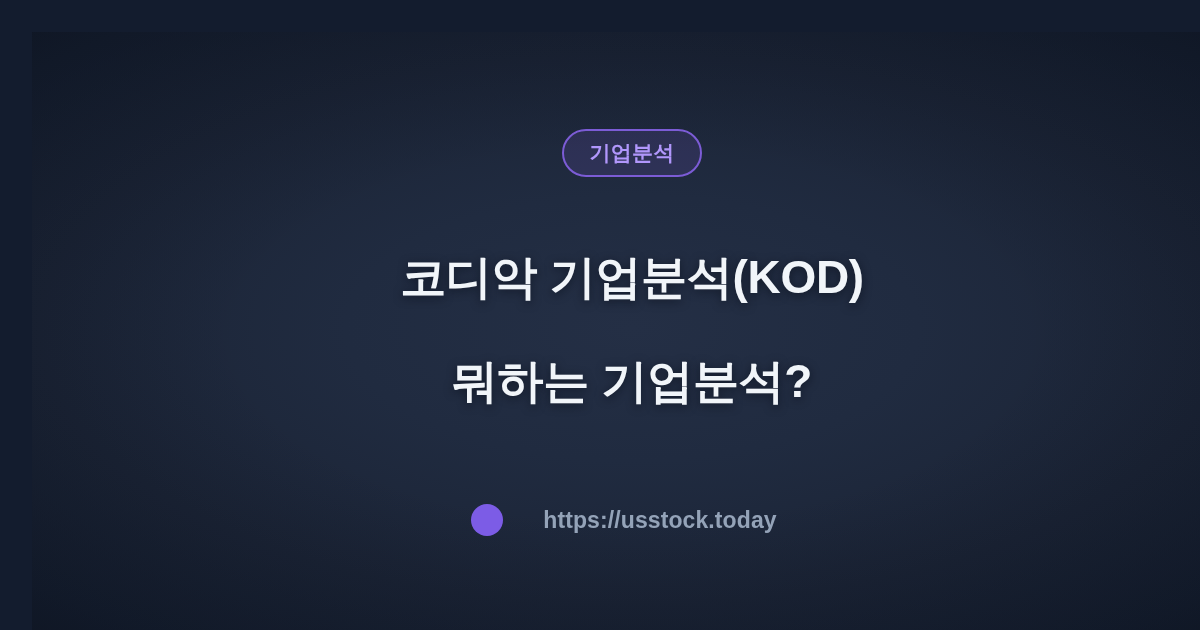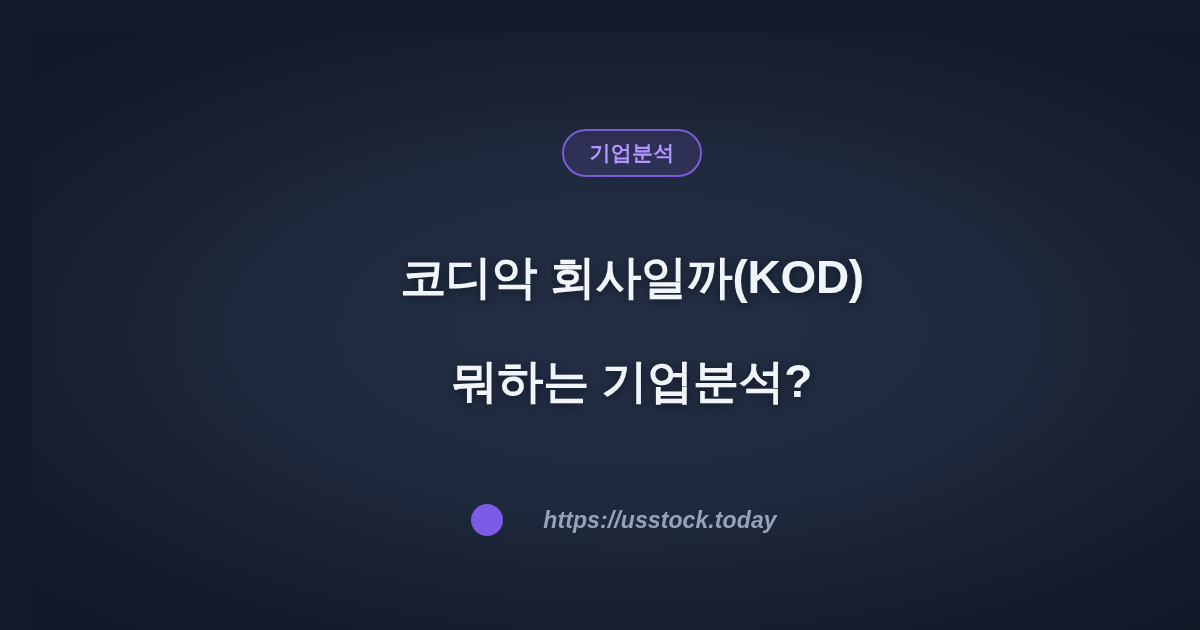--- a/index.html
+++ b/index.html
@@ -80,21 +80,20 @@
 
   .title-line { display: block; white-space: nowrap; }
 
   
   .site-row {
     margin-top: 26px;
     display: flex;
     align-items: center;
     justify-content: center;
     gap: 24px;
-    font-style: italic;
   }
 
   .bullet-dot {
     width: 9px;
     height: 9px;
     border-radius: 50%;
     background: #7c5ce6;
     flex: 0 0 auto;
   }
 
@@ -109,21 +108,21 @@
 </head>
 <body>
 
 <div id="og-card">
 
   <div class="content">
 
     <div class="badge">기업분석</div>
 
     <h1 class="title">
-      <span class="title-line">코디악 회사일까(KOD)</span>
+      <span class="title-line">코디악 기업분석(KOD)</span>
       <span class="title-line">뭐하는 기업분석?</span>
     </h1>
 
     <div class="site-row">
       <span class="bullet-dot"></span>
       <span class="site-url">https://usstock.today</span>
     </div>
 
   </div>
 </div>

